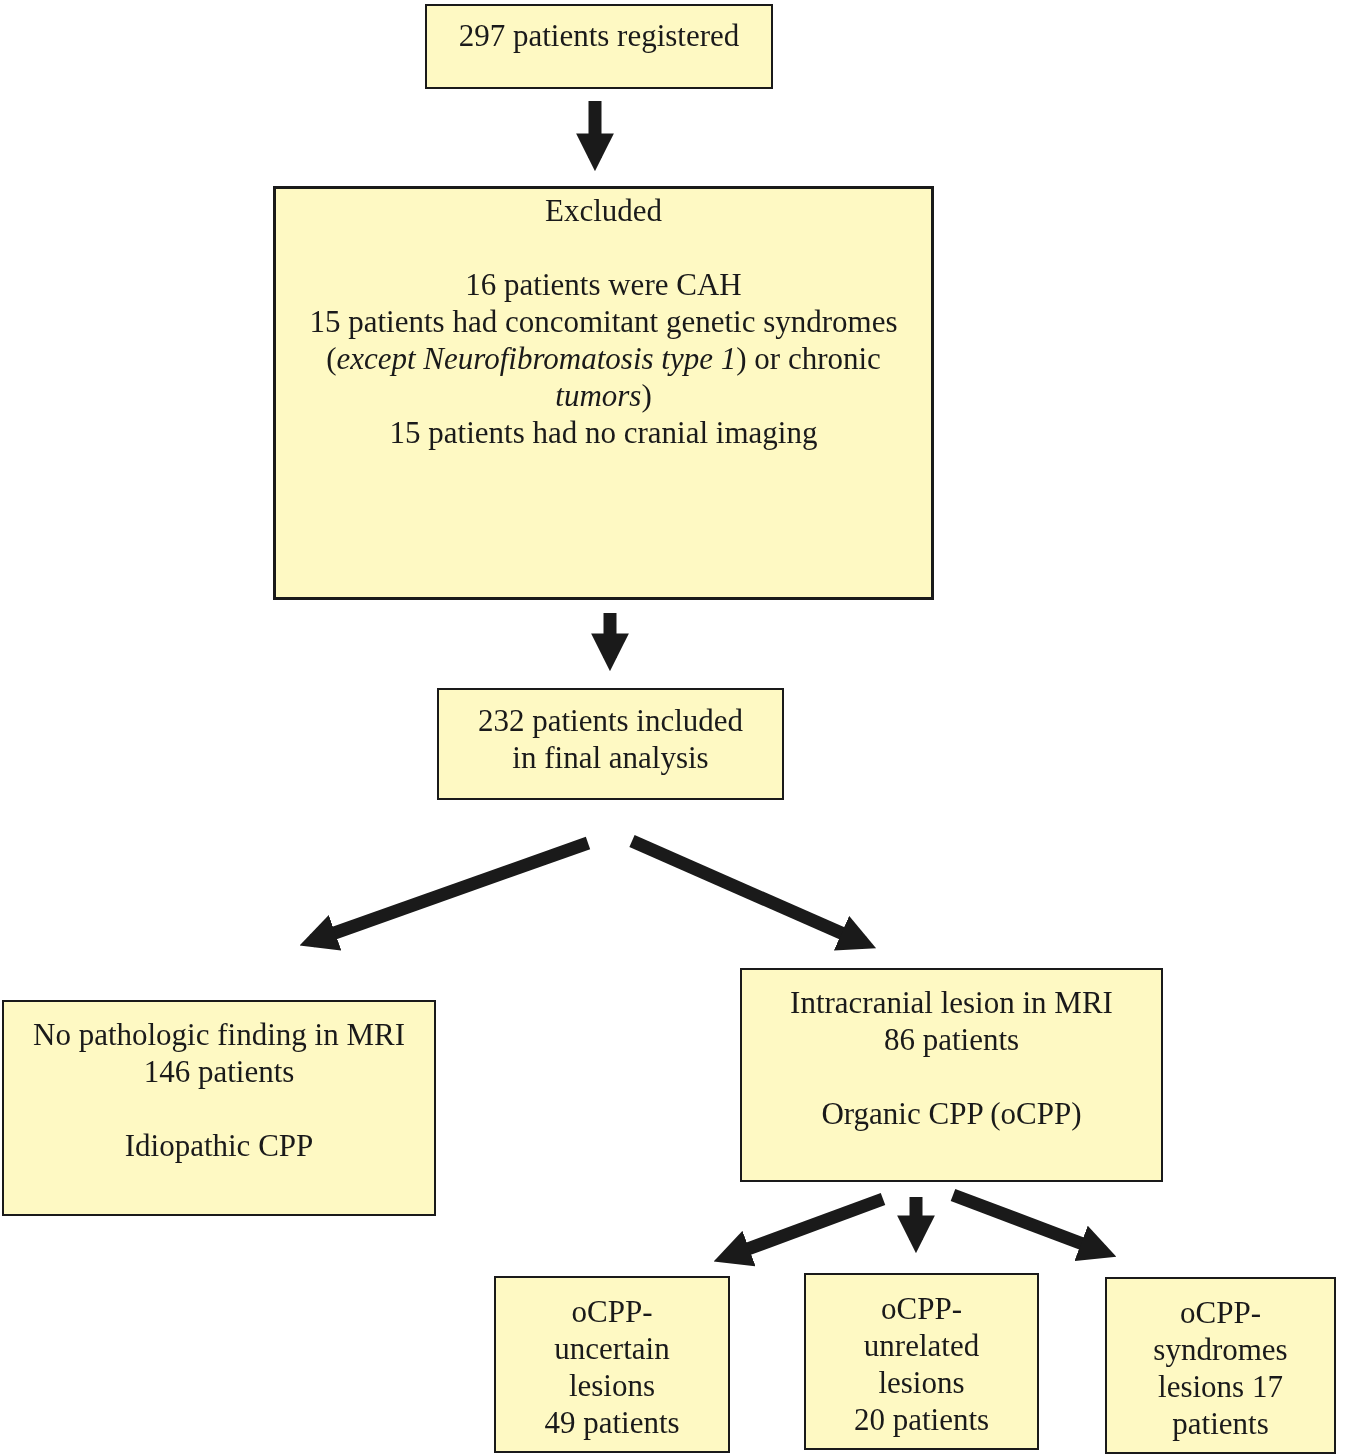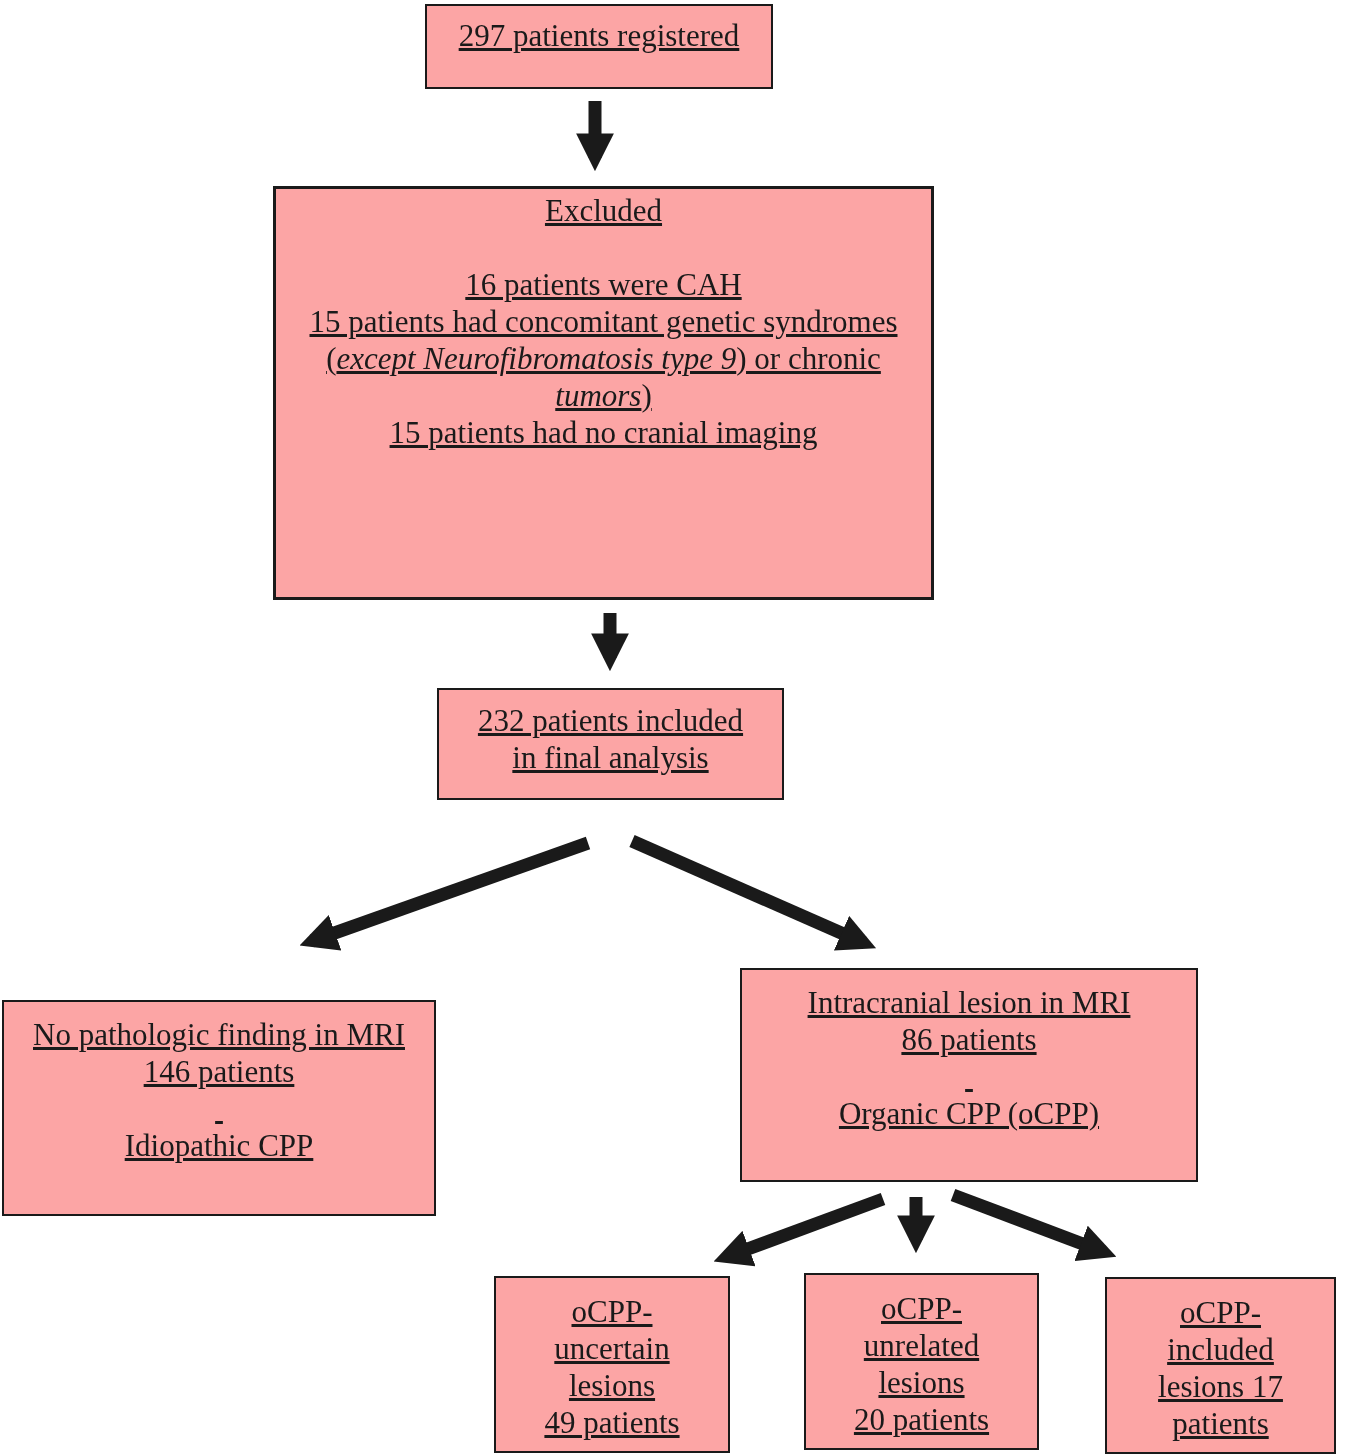--- a/index.html
+++ b/index.html
@@ -15,35 +15,34 @@
   .arrows {
     position: absolute;
     left: 0; top: 0;
     width: 1350px; height: 1456px;
     pointer-events: none;
   }
   .box {
     position: absolute;
     box-sizing: border-box;
     border: 2px solid #1a1a1a;
-    background: #fca5a5;
+    background: #fef9c3;
     text-align: center;
     font-size: 31px;
     line-height: 37px;
-    text-decoration: underline;
   }
   .box .line { white-space: nowrap; }
   .box .line i { font-style: italic; }
   .blank { height: 37px; }
 
   #box-registered { left: 425px; top: 4px;    width: 348px; height: 85px;  padding-top: 11px; }
   #box-excluded   { left: 273px; top: 186px;  width: 661px; height: 414px; padding-top: 3px; border-width: 3px; }
   #box-included   { left: 437px; top: 688px;  width: 347px; height: 112px; padding-top: 12px; }
   #box-idiopathic { left: 2px;   top: 968px;  width: 434px; height: 216px; padding-top: 14px; margin-top: 32px; }
-  #box-organic    { left: 740px; top: 968px;  width: 458px; height: 214px; padding-top: 14px; }
+  #box-organic    { left: 740px; top: 968px;  width: 423px; height: 214px; padding-top: 14px; }
   #box-confirmed  { left: 494px; top: 1276px; width: 236px; height: 177px; padding-top: 15px; }
   #box-unrelated  { left: 804px; top: 1273px; width: 235px; height: 177px; padding-top: 15px; }
   #box-uncertain  { left: 1105px; top: 1277px; width: 231px; height: 177px; padding-top: 15px; }
 </style>
 </head>
 <body>
 
 <div class="canvas">
 
   <svg class="arrows" width="1350" height="1456" viewBox="0 0 1350 1456" xmlns="http://www.w3.org/2000/svg">
@@ -66,21 +65,21 @@
   <div class="box" id="box-registered">
     <div class="line">297 patients registered</div>
   </div>
 
   <div class="box" id="box-excluded">
     <div class="line">Excluded</div>
     <div class="blank"></div>
     <div>
         <div class="line"><span>16 patients were CAH</span></div>
         <div class="line"><span>15 patients had concomitant genetic syndromes</span></div>
-        <div class="line"><span>(</span><i>except Neurofibromatosis type 9</i><span>) or chronic</span></div>
+        <div class="line"><span>(</span><i>except Neurofibromatosis type 1</i><span>) or chronic</span></div>
         <div class="line"><i>tumors</i><span>)</span></div>
         <div class="line"><span>15 patients had no cranial imaging</span></div>
       </div>
   </div>
 
   <div class="box" id="box-included">
     <div>
         <div class="line">232 patients included</div>
         <div class="line">in final analysis</div>
       </div>
@@ -118,19 +117,19 @@
         <div class="line">oCPP-</div>
         <div class="line">unrelated</div>
         <div class="line">lesions</div>
         <div class="line">20 patients</div>
       </div>
   </div>
 
   <div class="box" id="box-uncertain">
     <div>
         <div class="line">oCPP-</div>
-        <div class="line">included</div>
+        <div class="line">syndromes</div>
         <div class="line">lesions 17</div>
         <div class="line">patients</div>
       </div>
   </div>
 
 </div>
 
 </body></html>

